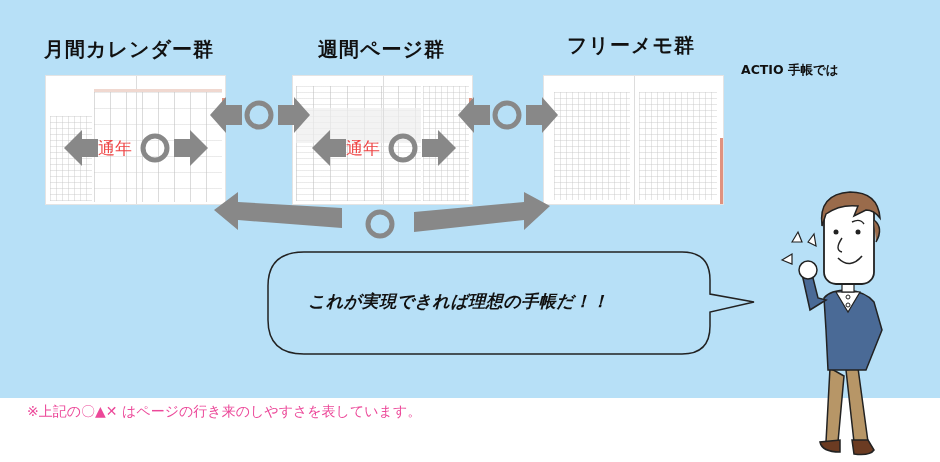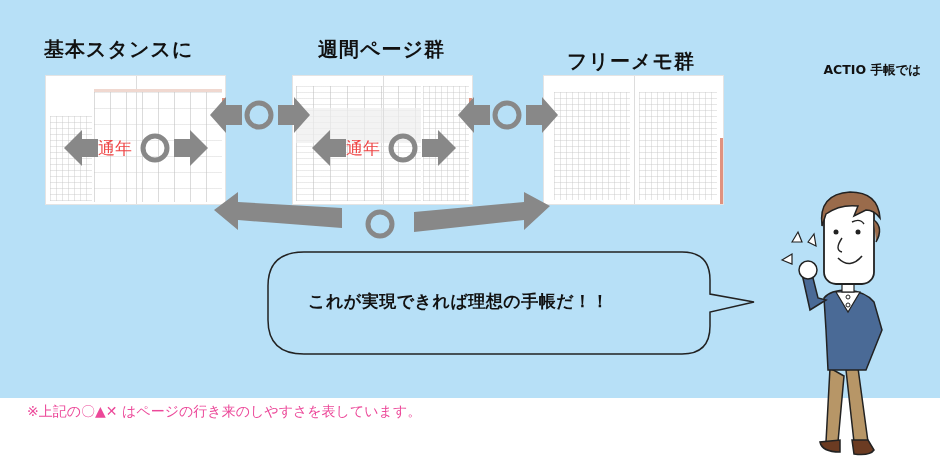--- a/index.html
+++ b/index.html
@@ -12,34 +12,34 @@
       linear-gradient(to right, rgba(200,200,200,.45) 1px, transparent 1px),
       linear-gradient(to bottom, rgba(200,200,200,.45) 1px, transparent 1px);
       background-size:6px 6px;}
   .line-grid{position:absolute;background-image:
       linear-gradient(to right, rgba(190,190,190,.55) 1px, transparent 1px),
       linear-gradient(to bottom, rgba(210,210,210,.45) 1px, transparent 1px);
       background-size:24px 22px;}
   .shade{position:absolute;background:#eeeeee;}
   .fold{position:absolute;top:0;bottom:0;width:1px;background:#ddd;}
   .redtab{position:absolute;background:#e0927f;}
-  .note{position:absolute;font-weight:bold;font-size:12.5px;color:#111;text-align:right;line-height:29px;width:180px;}
+  .note{position:absolute;font-weight:bold;font-size:12.5px;color:#111;text-align:left;line-height:29px;width:180px;}
   .arrow svg{display:block;}
   .overlay-label{position:absolute;font-weight:normal;font-size:17px;color:#ef4444;}
-  .bubble-text{position:absolute;font-weight:bold;font-size:17px;color:#111;white-space:nowrap;letter-spacing:.5px;}
+  .bubble-text{position:absolute;font-weight:bold;font-size:17px;color:#111;white-space:nowrap;letter-spacing:.5px;font-style:italic;}
   .footnote{position:absolute;left:27px;top:403px;font-size:14px;color:#ec4899;white-space:nowrap;}
 </style>
 </head>
 <body>
 
 <div class="sky"></div>
 
-<div class="group-title" style="left:44px;top:36px;">基本スタンスに</div>
+<div class="group-title" style="left:44px;top:36px;">月間カレンダー群</div>
 <div class="group-title" style="left:318px;top:36px;">週間ページ群</div>
-<div class="group-title" style="left:567px;top:48px;">フリーメモ群</div>
+<div class="group-title" style="left:567px;top:32px;">フリーメモ群</div>
 
 <div class="thumb" style="left:45px;top:75px;width:181px;height:130px;">
   <div class="grid" style="left:4px;top:40px;width:42px;height:85px;"></div>
   <div class="fold" style="left:90px;"></div>
   <div class="line-grid" style="left:48px;top:16px;width:128px;height:110px;background-size:16px 16px;"></div>
   <div class="shade" style="left:48px;top:13px;width:128px;height:3px;background:#f0d8d0;"></div>
   <div class="redtab" style="left:176px;top:22px;width:5px;height:6px;"></div>
 </div>
 
 <div class="thumb" style="left:292px;top:75px;width:181px;height:130px;">

